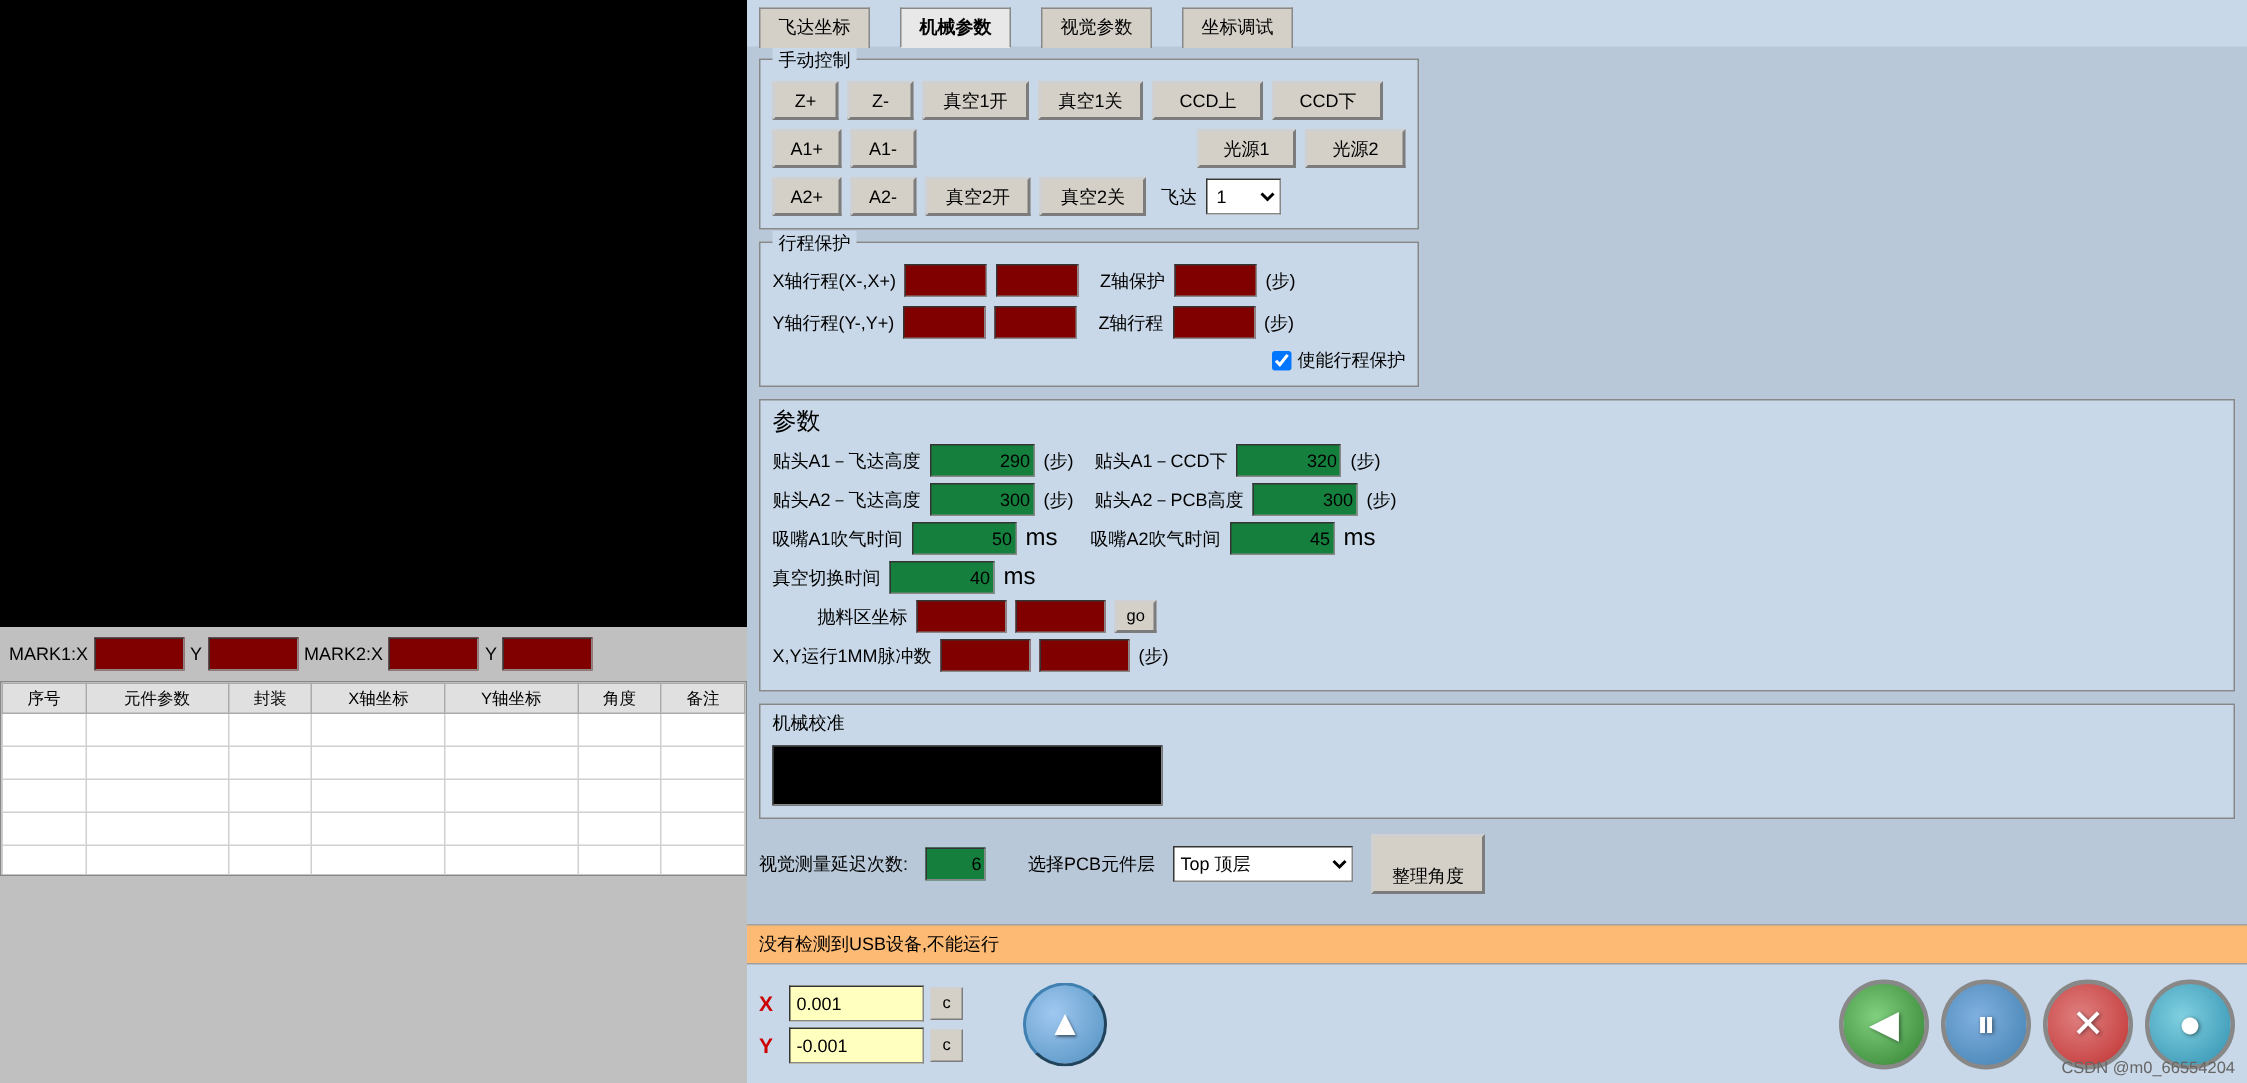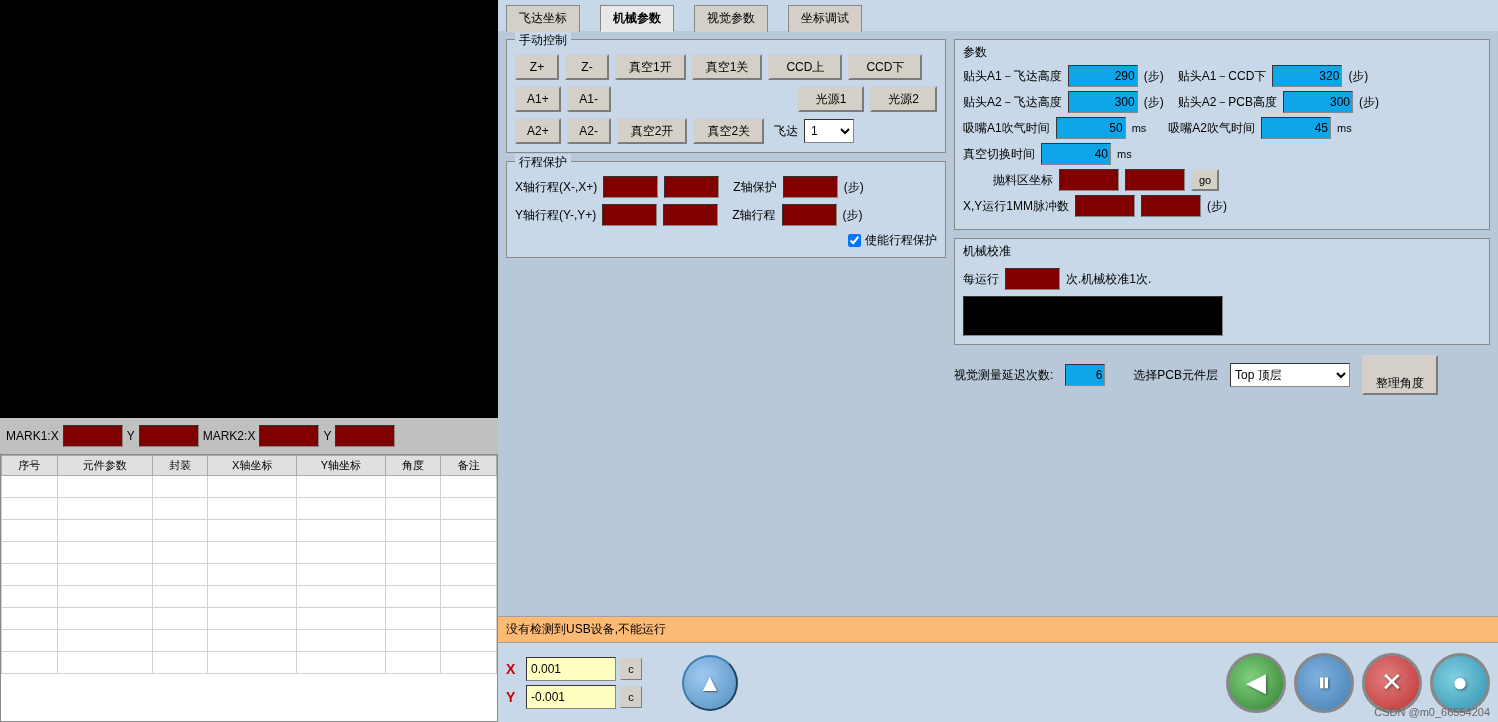--- a/index.html
+++ b/index.html
@@ -11,21 +11,21 @@
       height: 722px;
       overflow: hidden;
       display: flex;
       flex-direction: row;
     }
 
     
     .left-panel {
       width: 498px;
       min-width: 498px;
-      height: 722px;
+      height: 584px;
       background: #a16207;
       display: flex;
       flex-direction: column;
     }
 
     .camera-view {
       width: 498px;
       height: 418px;
       background: #000;
     }
@@ -195,21 +195,21 @@
       border: 1px inset #888;
       background: #fff;
       padding: 0 2px;
       width: 50px;
     }
 
     .param-input {
       width: 70px;
       height: 22px;
       border: 1px inset #888;
-      background: #0ea5e9;
+      background: #15803d;
       font-size: 12px;
       padding: 0 2px;
       text-align: right;
     }
 
     
     .stroke-section {
       width: 440px;
     }
 
@@ -408,26 +408,26 @@
 
     .go-btn {
       padding: 1px 6px;
       height: 22px;
       border: 2px outset #d0d0d0;
       background: #d4d0c8;
       cursor: pointer;
       font-size: 11px;
     }
 
-    .ms-unit { font-size: 11px; }
+    .ms-unit { font-size: 16px; }
 
     
     .top-row {
       display: flex;
-      flex-direction: row;
+      flex-direction: column;
       gap: 8px;
       width: 100%;
     }
 
     .left-col {
       display: flex;
       flex-direction: column;
       gap: 8px;
     }
 
@@ -438,21 +438,21 @@
       gap: 4px;
     }
 
     .params-block {
       background: #c8d8e8;
       padding: 4px 8px 8px 8px;
       border: 1px solid #888;
     }
 
     .params-block-title {
-      font-size: 12px;
+      font-size: 16px;
       margin-bottom: 4px;
     }
 
     .param-row {
       display: flex;
       align-items: center;
       gap: 6px;
       margin-bottom: 4px;
       font-size: 12px;
     }
@@ -718,25 +718,20 @@
           <div class="param-row">
             <span>X,Y运行1MM脉冲数</span>
             <input class="param-input" style="background: rgb(128, 0, 0); color: rgb(128, 0, 0); width: 60px;" type="text" value="">
             <input class="param-input" style="background: rgb(128, 0, 0); color: rgb(128, 0, 0); width: 60px;" type="text" value="">
             <span>(步)</span>
           </div>
         </div>
 
         <div class="calib-block">
           <div class="calib-block-title">机械校准</div>
-          <div class="calib-row">
-            <span>每运行</span>
-            <input class="small-input" type="text" value="" style="">
-            <span>次.机械校准1次.</span>
-          </div>
           <div class="calib-display"></div>
         </div>
 
         <div style="display:flex;align-items:center;gap:12px;margin-top:6px;">
           <span>视觉测量延迟次数:</span>
           <input class="param-input" style="width: 40px;" type="text" value="6">
           <span style="margin-left:16px;">选择PCB元件层</span>
           <select class="pcb-select">
             <option>Top 顶层</option>
             <option>Bottom 底层</option>

